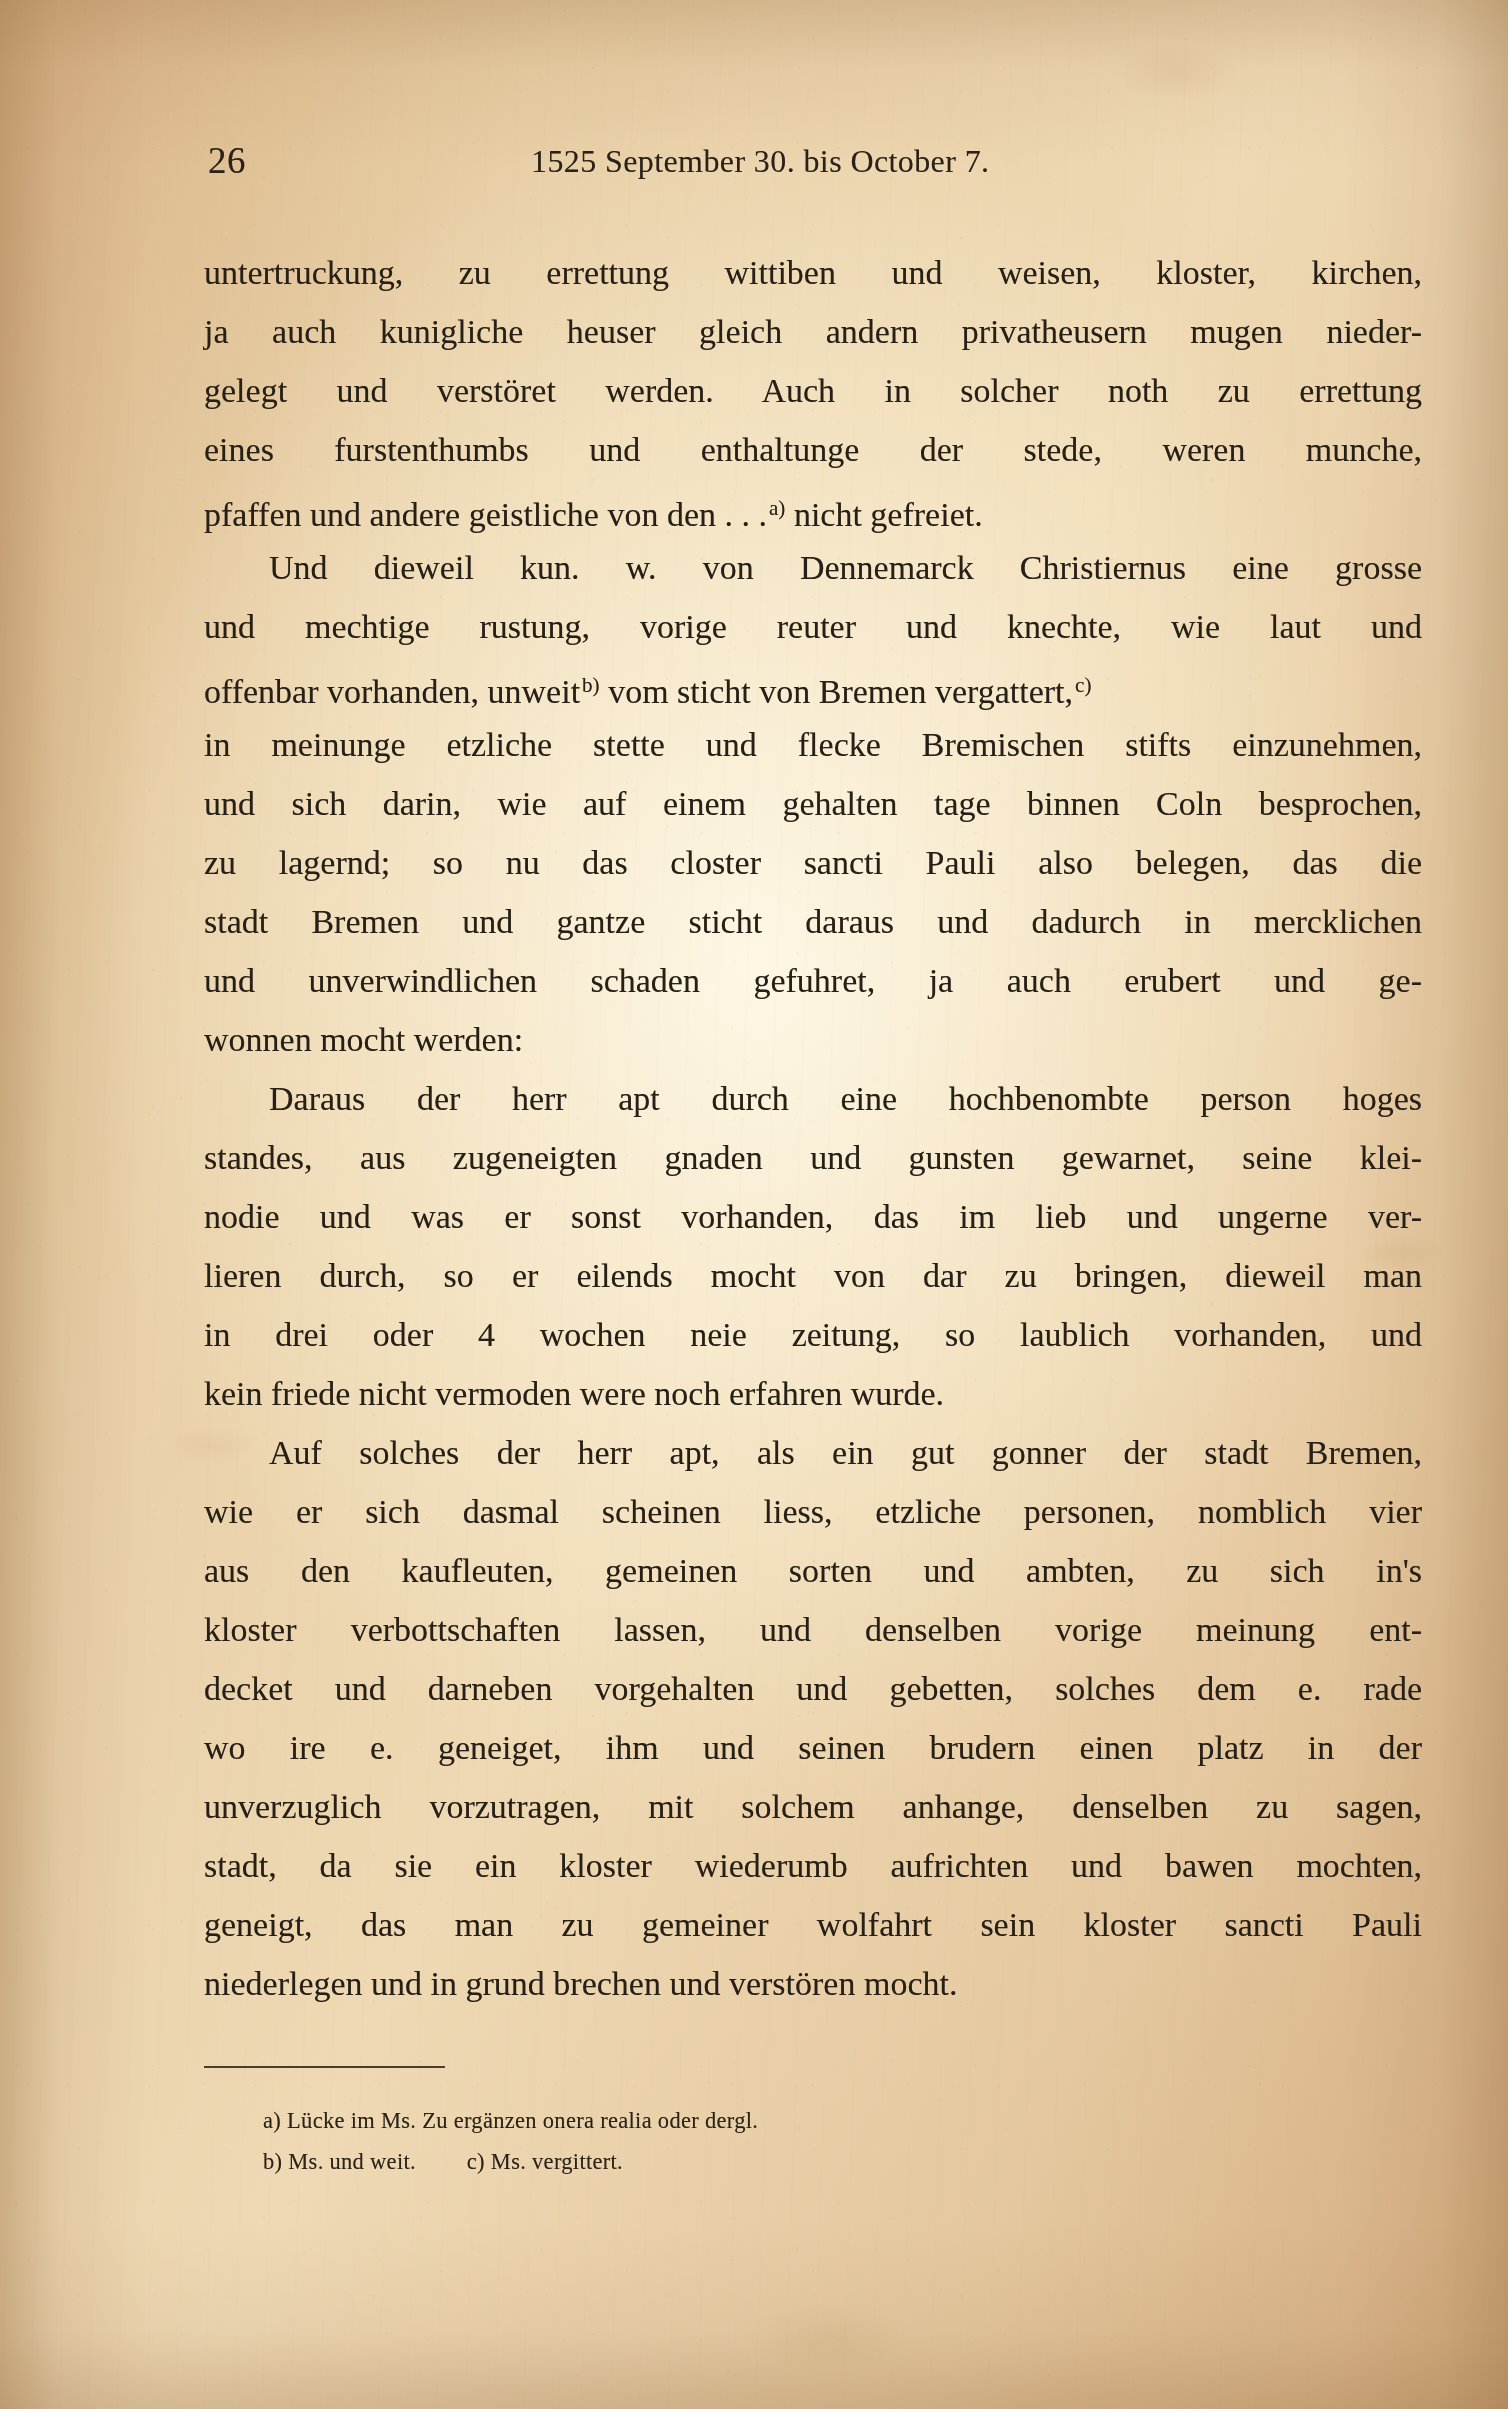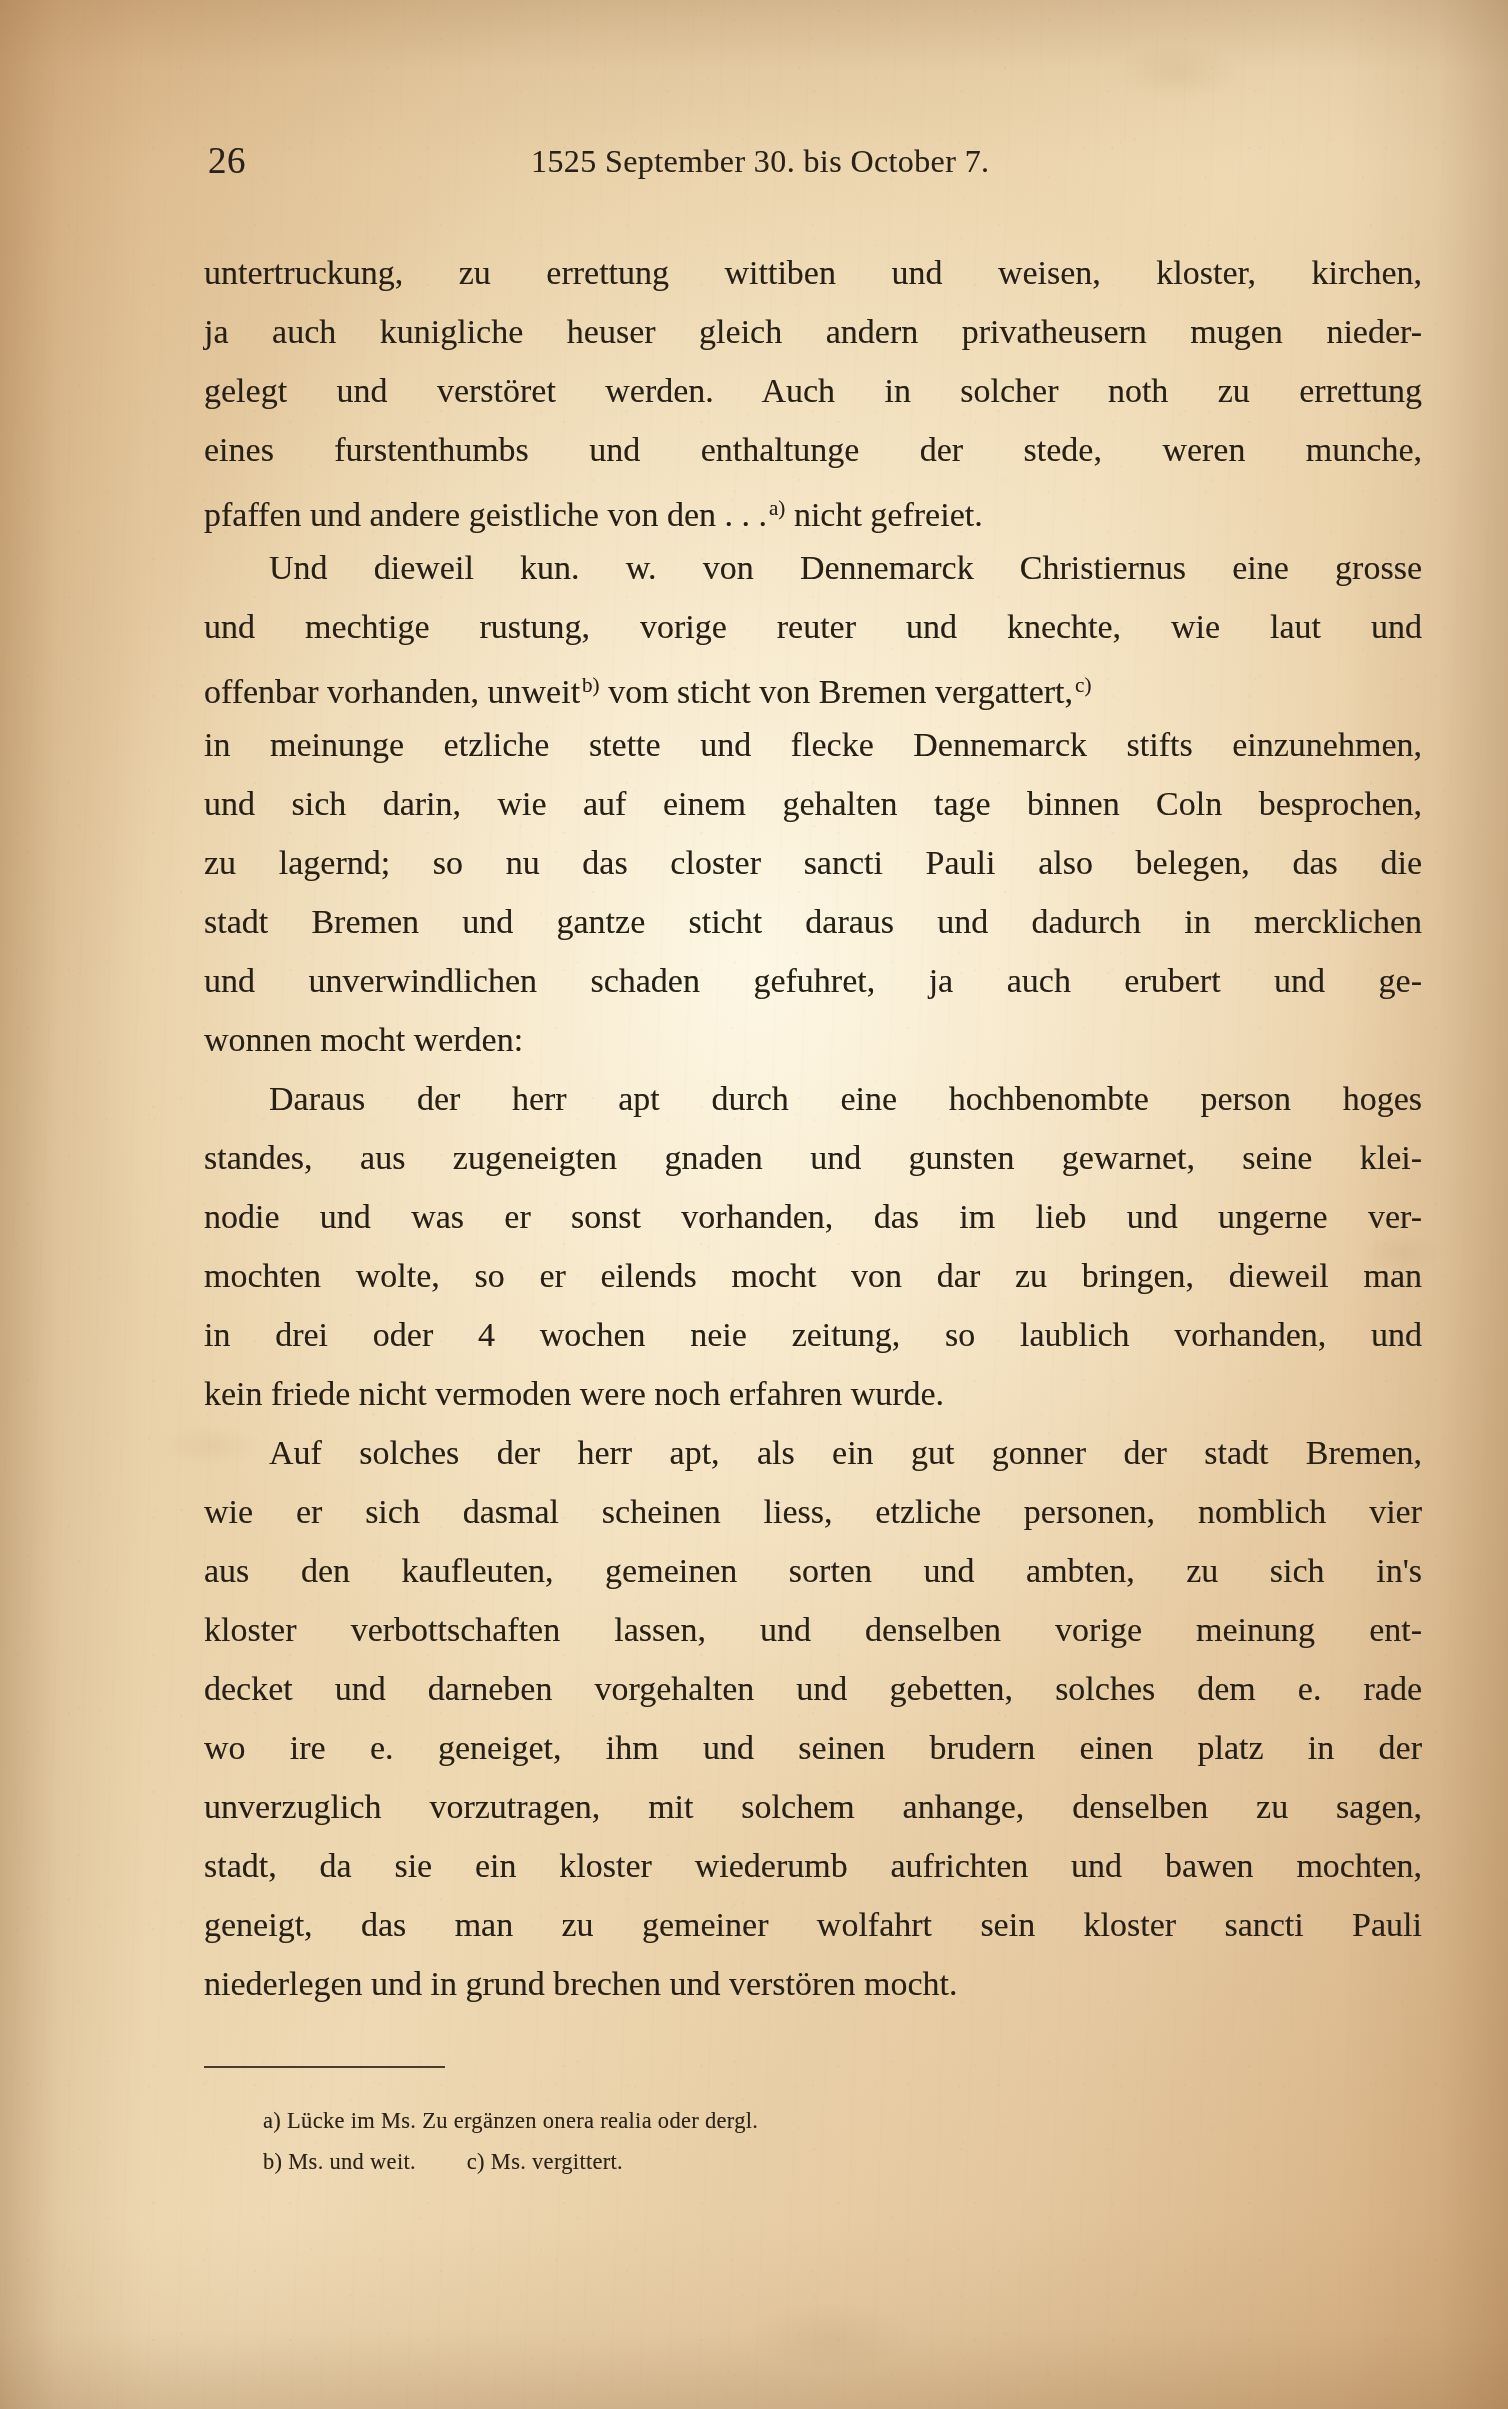--- a/index.html
+++ b/index.html
@@ -208,33 +208,33 @@
         <span class="line"><span class="jt just">ja auch kunigliche heuser gleich andern privatheusern mugen nieder-</span></span>
         <span class="line"><span class="jt just">gelegt und verstöret werden.  Auch in solcher noth zu errettung</span></span>
         <span class="line"><span class="jt just">eines furstenthumbs und enthaltunge der stede, weren munche,</span></span>
         <span class="line"><span class="jt noj"><span>pfaffen und andere geistliche von den . . .</span><sup class="fn">a)</sup> <span>nicht gefreiet.</span></span></span>
       </div>
 
       <div>
         <span class="line indent"><span class="jt just">Und dieweil kun. w. von Dennemarck Christiernus eine grosse</span></span>
         <span class="line"><span class="jt just">und mechtige rustung, vorige reuter und knechte, wie laut und</span></span>
         <span class="line"><span class="jt noj"><span>offenbar vorhanden, unweit</span><sup class="fn">b)</sup> <span>vom sticht von Bremen vergattert,</span><sup class="fn">c)</sup></span></span>
-        <span class="line"><span class="jt just">in meinunge etzliche stette und flecke Dennemarck stifts einzunehmen,</span></span>
+        <span class="line"><span class="jt just">in meinunge etzliche stette und flecke Bremischen stifts einzunehmen,</span></span>
         <span class="line"><span class="jt just">und sich darin, wie auf einem gehalten tage binnen Coln besprochen,</span></span>
         <span class="line"><span class="jt just">zu lagernd; so nu das closter sancti Pauli also belegen, das die</span></span>
         <span class="line"><span class="jt just">stadt Bremen und gantze sticht daraus und dadurch in mercklichen</span></span>
         <span class="line"><span class="jt just">und unverwindlichen schaden gefuhret, ja auch erubert und ge-</span></span>
         <span class="line"><span class="jt noj">wonnen mocht werden:</span></span>
       </div>
 
       <div>
         <span class="line indent"><span class="jt just">Daraus der herr apt durch eine hochbenombte person hoges</span></span>
         <span class="line"><span class="jt just">standes, aus zugeneigten gnaden und gunsten gewarnet, seine klei-</span></span>
         <span class="line"><span class="jt just">nodie und was er sonst vorhanden, das im lieb und ungerne ver-</span></span>
-        <span class="line"><span class="jt just">mochten wolte, so er eilends mocht von dar zu bringen, dieweil man</span></span>
+        <span class="line"><span class="jt just">lieren durch, so er eilends mocht von dar zu bringen, dieweil man</span></span>
         <span class="line"><span class="jt just">in drei oder 4 wochen neie zeitung, so laublich vorhanden, und</span></span>
         <span class="line"><span class="jt noj">kein friede nicht vermoden were noch erfahren wurde.</span></span>
       </div>
 
       <div>
         <span class="line indent"><span class="jt just">Auf solches der herr apt, als ein gut gonner der stadt Bremen,</span></span>
         <span class="line"><span class="jt just">wie er sich dasmal scheinen liess, etzliche personen, nomblich vier</span></span>
         <span class="line"><span class="jt just">aus den kaufleuten, gemeinen sorten und ambten, zu sich in's</span></span>
         <span class="line"><span class="jt just">kloster verbottschaften lassen, und denselben vorige meinung ent-</span></span>
         <span class="line"><span class="jt just">decket und darneben vorgehalten und gebetten, solches dem e. rade</span></span>

